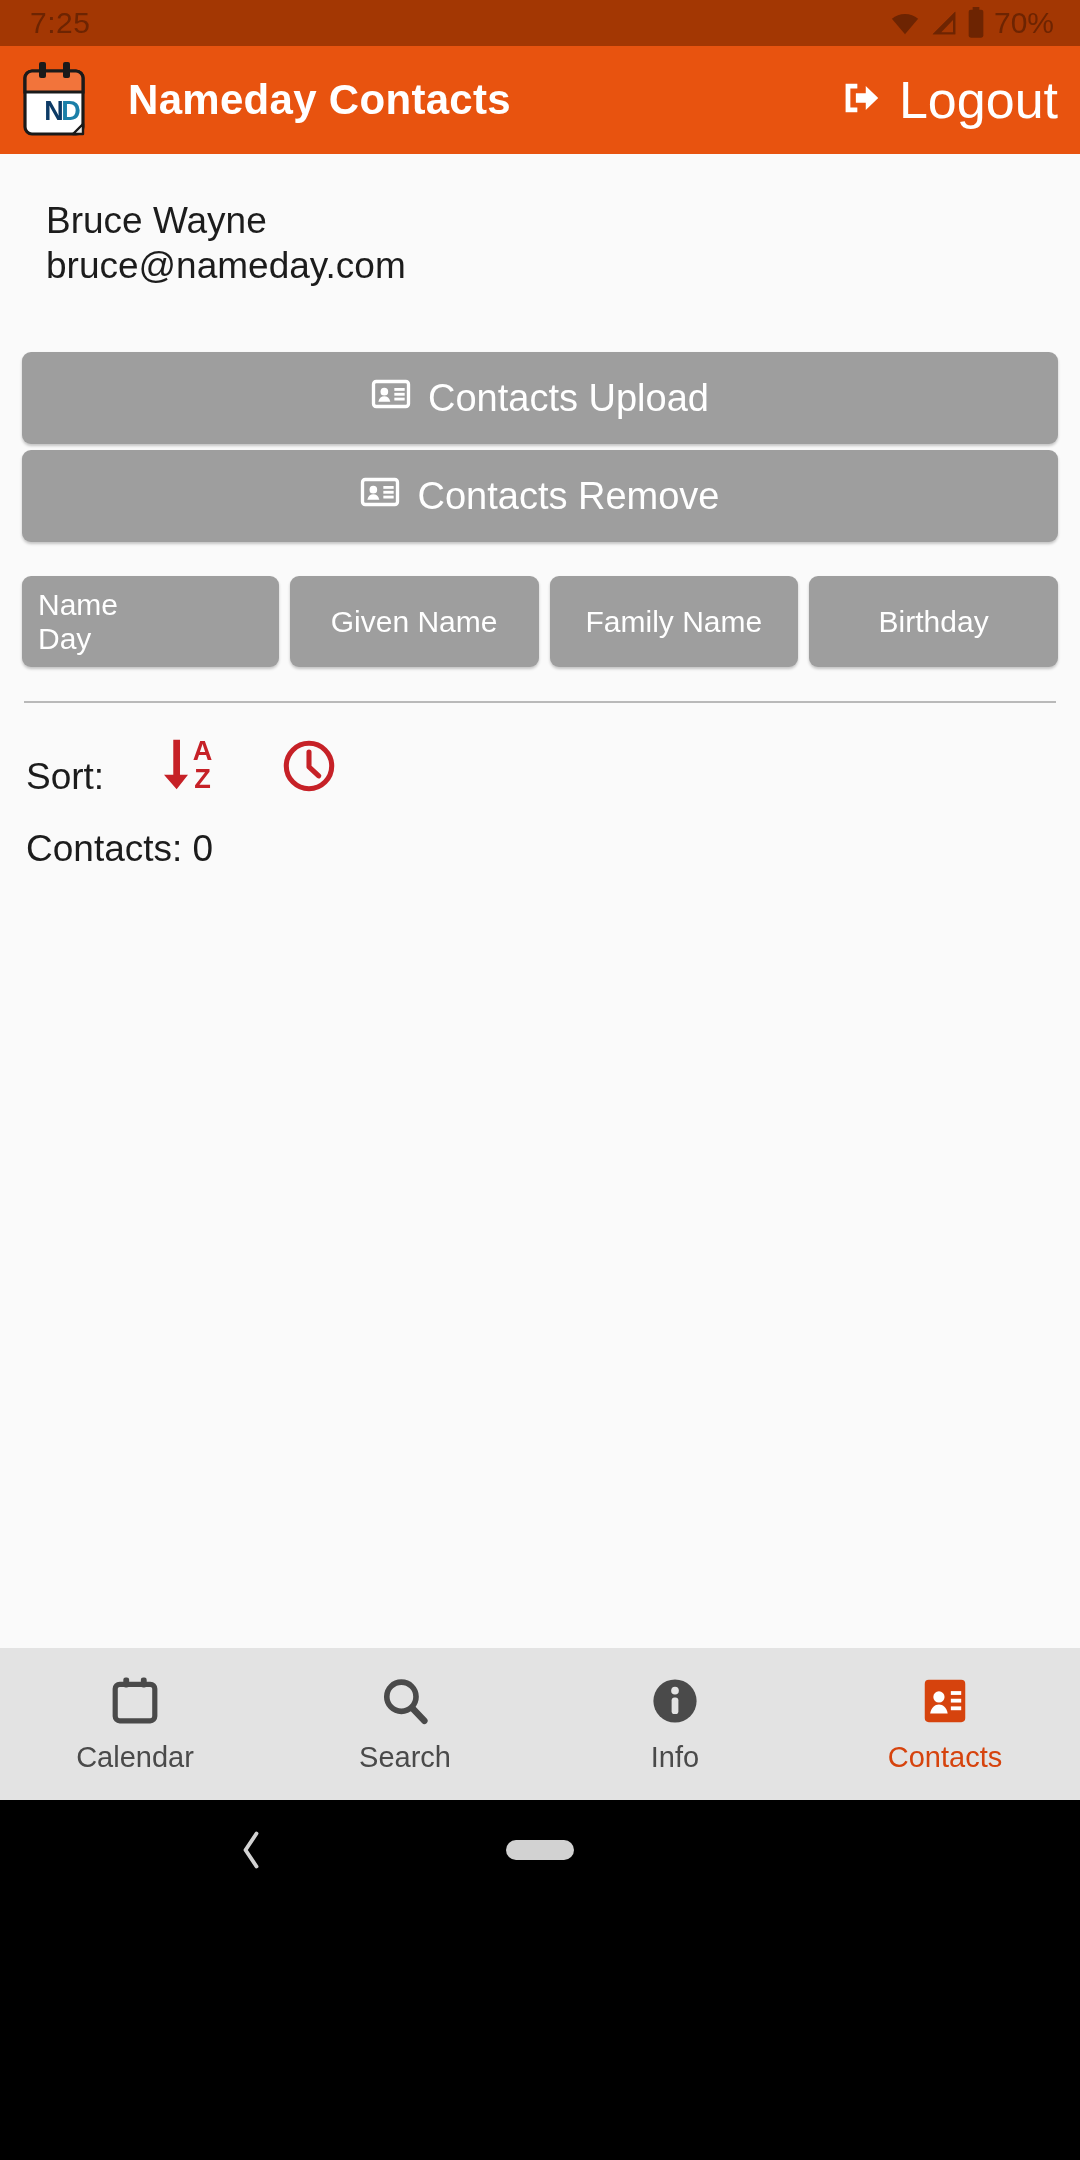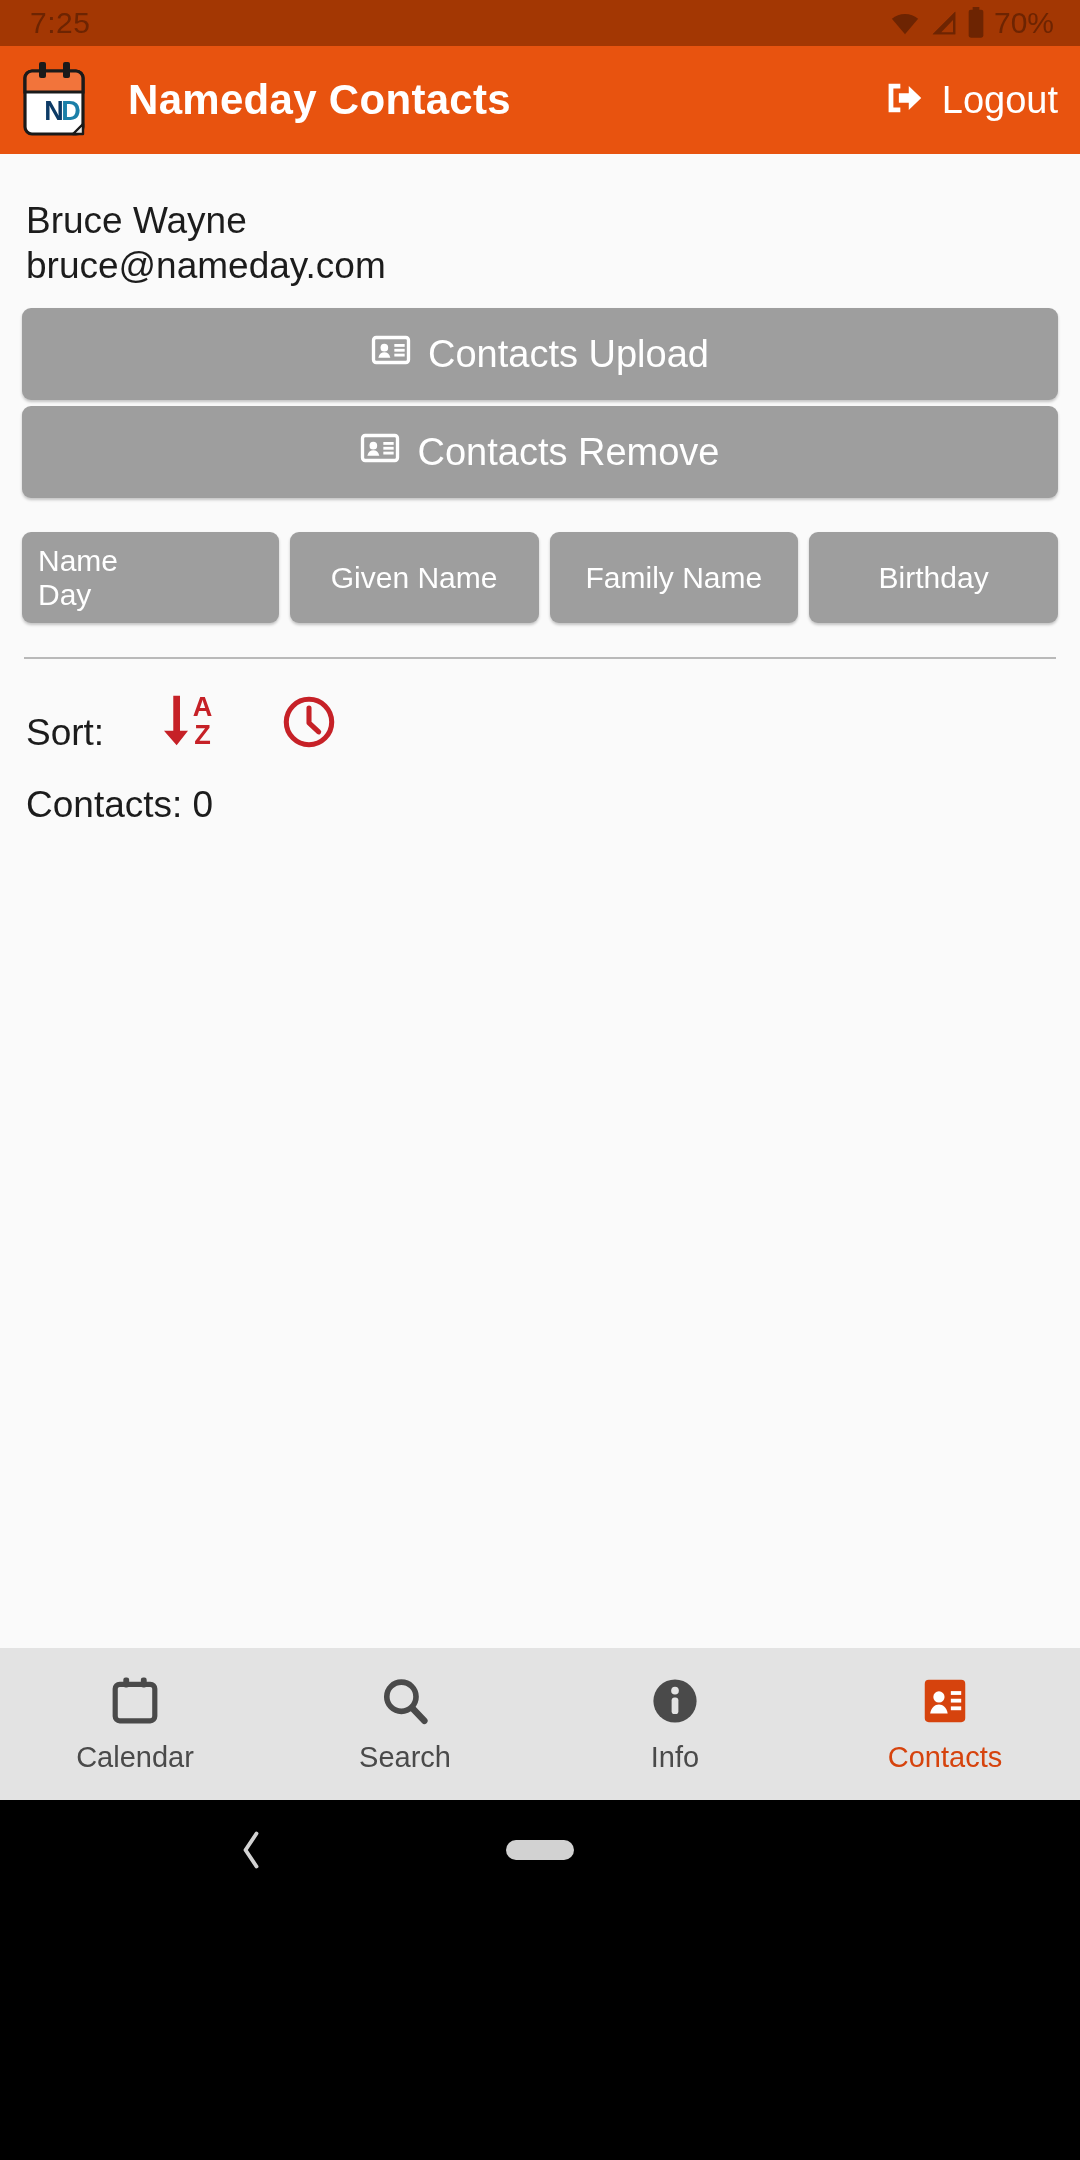--- a/index.html
+++ b/index.html
@@ -72,59 +72,60 @@
     flex: 1 1 auto;
   }
   .logout-btn {
     display: flex;
     align-items: center;
     gap: 16px;
     cursor: pointer;
   }
   .logout-label {
     color: #ffffff;
-    font-size: 38px;
+    font-size: 52px;
   }
 
   
   .content {
     flex: 1 1 auto;
     background: #fafafa;
     padding: 0 22px;
     display: flex;
     flex-direction: column;
     overflow: hidden;
   }
 
   .user-block {
     padding: 44px 4px 0 4px;
   }
   .user-name, .user-email {
     color: #1c1c1c;
     font-size: 37px;
     line-height: 1.22;
+    margin-left: 20px;
   }
 
   .btn-grey {
     width: 100%;
     height: 92px;
     background: #9e9e9e;
     border: none;
     border-radius: 9px;
     color: #ffffff;
     font-size: 38px;
     font-family: "Liberation Sans", sans-serif;
     display: flex;
     align-items: center;
     justify-content: center;
     gap: 17px;
     cursor: pointer;
     box-shadow: 0 2px 3px rgba(0,0,0,0.22);
   }
-  .btn-upload { margin-top: 20px; }
+  .btn-upload { margin-top: 64px; }
   .btn-remove { margin-top: 6px; }
 
   
   .chip-row {
     display: flex;
     gap: 11px;
     margin-top: 34px;
   }
   .chip {
     flex: 1 1 0;

